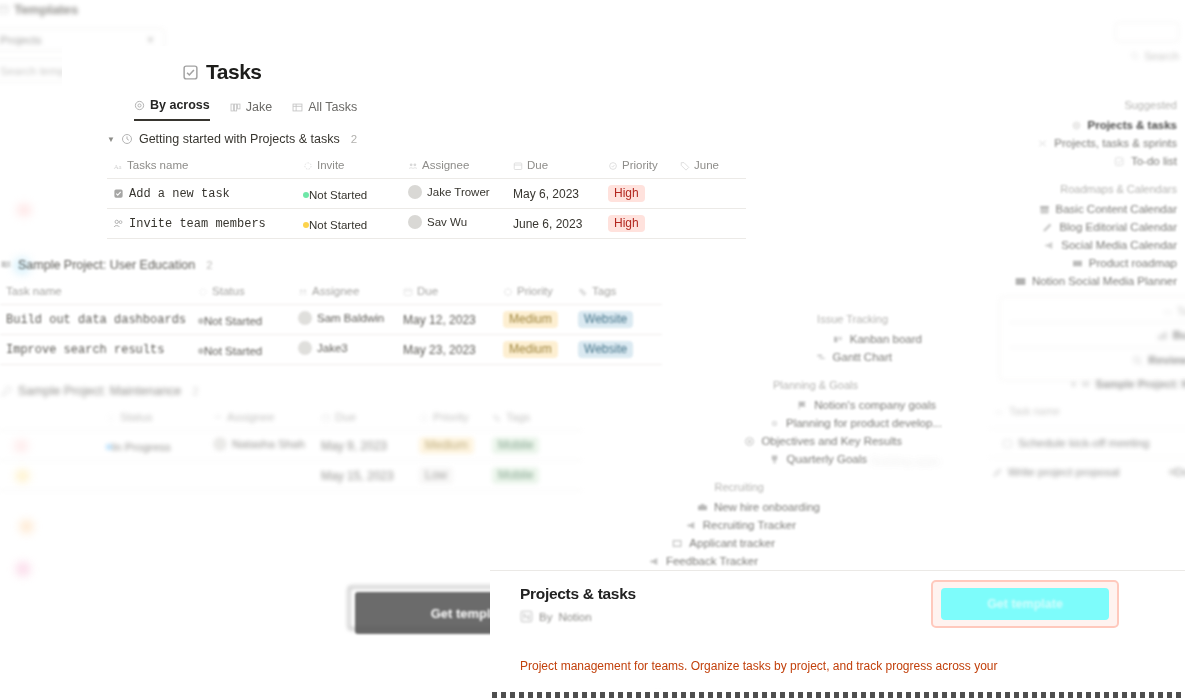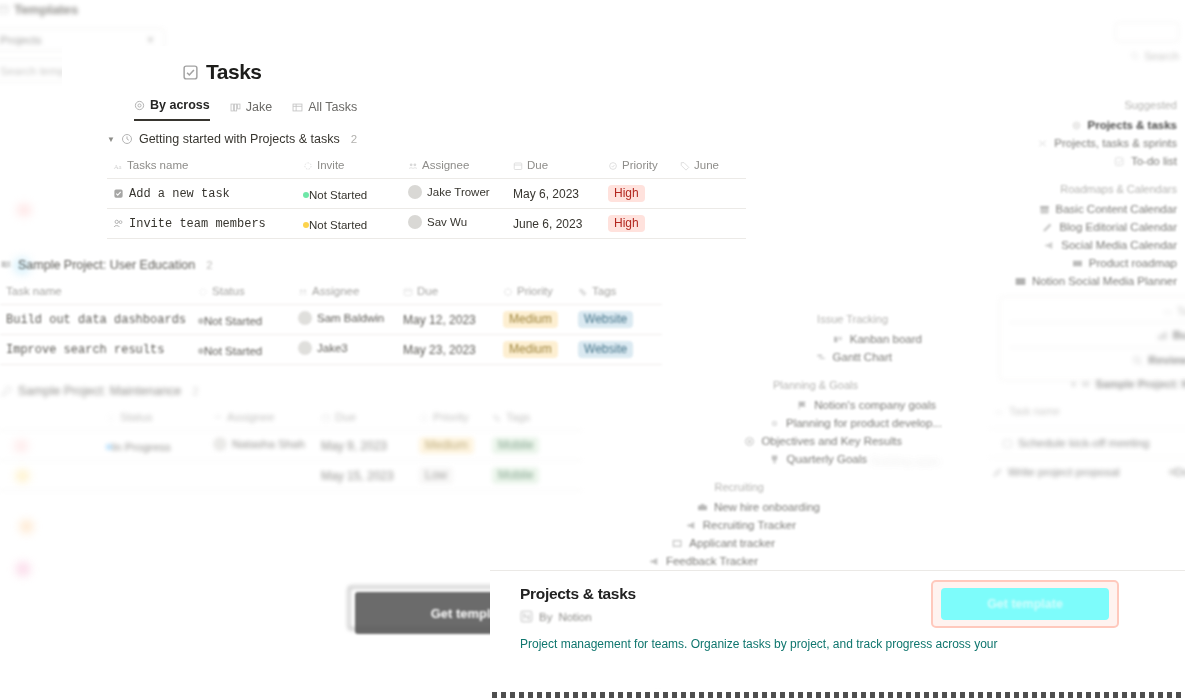--- a/index.html
+++ b/index.html
@@ -146,21 +146,21 @@
   #more-tpl .mt-s { font-size: 10.5px; color: #8c8b88; line-height: 1.5; margin-top: 4px; }
 
   
   #bottombar {
     position: absolute; left: 490px; bottom: 12px; right: -20px;
     border-top: 1px solid #ebe9e6; background: #fff;
     padding: 14px 30px 10px 30px; height: 118px;
   }
   #bb-title { font-size: 15.5px; font-weight: 700; color: #222; letter-spacing: -.3px; }
   #bb-by { font-size: 11.5px; color: #73726e; margin-top: 7px; display: flex; align-items: center; gap: 6px; }
-  #bb-desc { font-size: 12px; color: #0f766e; margin-top: 14px; white-space: nowrap; }
+  #bb-desc { font-size: 12px; color: #c2410c; margin-top: 36px; white-space: nowrap; }
 
   #cta-ring {
     position: absolute; right: 86px; top: 9px;
     width: 188px; height: 48px;
     border: 2px solid #ffc9bd; border-radius: 5px;
     background: #fff3f0;
     display: flex; align-items: center; justify-content: center;
   }
   #cta {
     width: 168px; height: 32px; border-radius: 4px;

